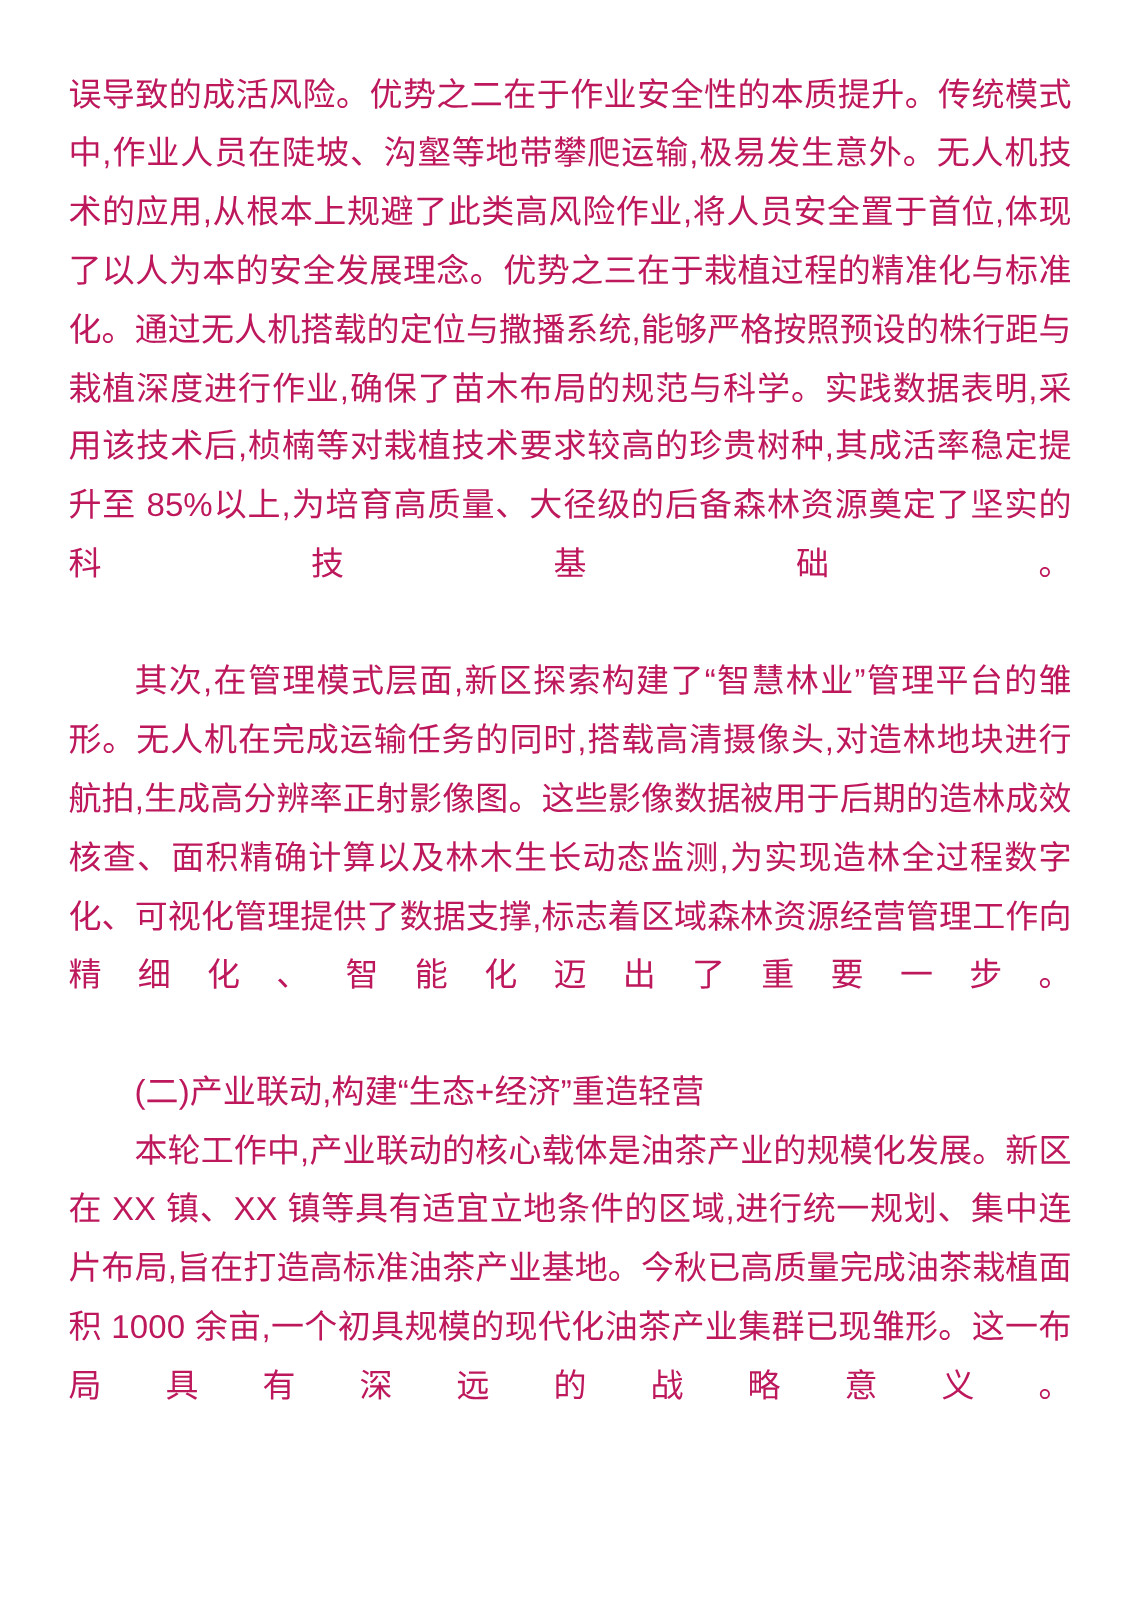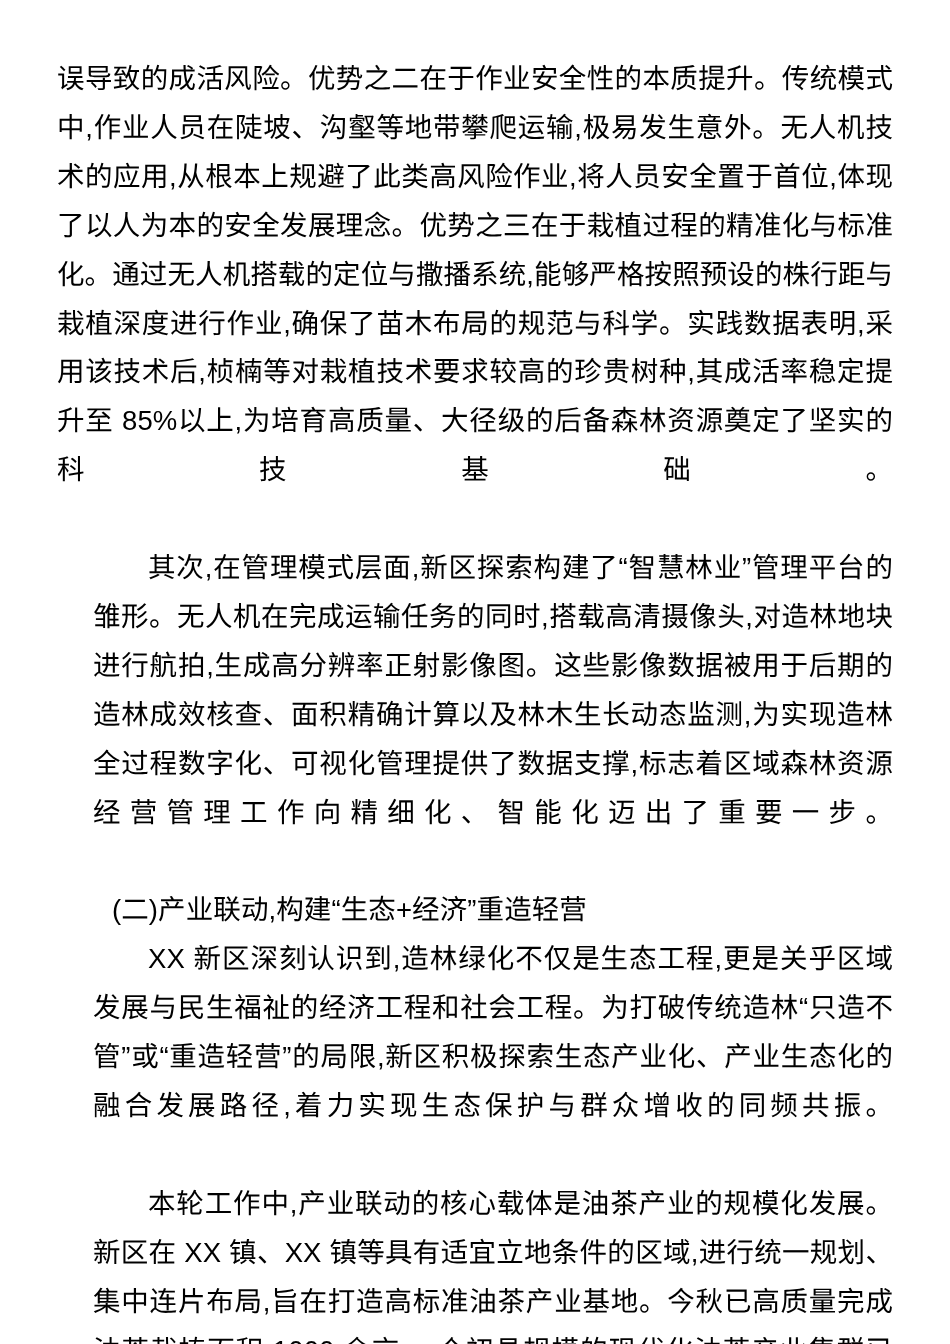--- a/index.html
+++ b/index.html
@@ -21,35 +21,34 @@
   .doc-body {
     position: absolute;
     left: 57px;
     top: 55px;
     width: 836px;
   }
   .para {
     margin: 0;
     font-size: 27.5px;
     line-height: 48.9px;
-    color: #000000;
+    color: #be185d;
     text-align: justify;
     text-justify: inter-ideograph;
     letter-spacing: 0.1px;
     word-break: break-all;
     font-weight: 400;
   }
   
   .para.cont {
     text-indent: 0;
   }
   
   .para.indent {
     text-indent: 2em;
-    margin-left: 36px;
   }
   
   .para.heading {
     text-indent: 2em;
     text-align: left;
   }
   
   .para::after {
     content: "";
     display: inline-block;
@@ -64,18 +63,17 @@
 
 <div class="page">
   <div class="doc-body">
 
     <p class="para cont">误导致的成活风险。优势之二在于作业安全性的本质提升。传统模式中,作业人员在陡坡、沟壑等地带攀爬运输,极易发生意外。无人机技术的应用,从根本上规避了此类高风险作业,将人员安全置于首位,体现了以人为本的安全发展理念。优势之三在于栽植过程的精准化与标准化。通过无人机搭载的定位与撒播系统,能够严格按照预设的株行距与栽植深度进行作业,确保了苗木布局的规范与科学。实践数据表明,采用该技术后,桢楠等对栽植技术要求较高的珍贵树种,其成活率稳定提升至 85%以上,为培育高质量、大径级的后备森林资源奠定了坚实的科技基础。</p>
 
     <p class="para indent">其次,在管理模式层面,新区探索构建了“智慧林业”管理平台的雏形。无人机在完成运输任务的同时,搭载高清摄像头,对造林地块进行航拍,生成高分辨率正射影像图。这些影像数据被用于后期的造林成效核查、面积精确计算以及林木生长动态监测,为实现造林全过程数字化、可视化管理提供了数据支撑,标志着区域森林资源经营管理工作向精细化、智能化迈出了重要一步。</p>
 
     <p class="para heading">(二)产业联动,构建“生态+经济”重造轻营</p>
 
-    <p class="para indent">XX 新区深刻认识到,造林绿化不仅是生态工程,更是关乎区域发展与民生福祉的经济工程和社会工程。为打破传统造林“只造不管”或“重造轻营”的局限,新区积极探索生态产业化、产业生态化的融合发展路径,着力实现生态保护与群众增收的同频共振。</p>
 
     <p class="para indent">本轮工作中,产业联动的核心载体是油茶产业的规模化发展。新区在 XX 镇、XX 镇等具有适宜立地条件的区域,进行统一规划、集中连片布局,旨在打造高标准油茶产业基地。今秋已高质量完成油茶栽植面积 1000 余亩,一个初具规模的现代化油茶产业集群已现雏形。这一布局具有深远的战略意义。</p>
 
   </div>
 </div>
 
 </body></html>

